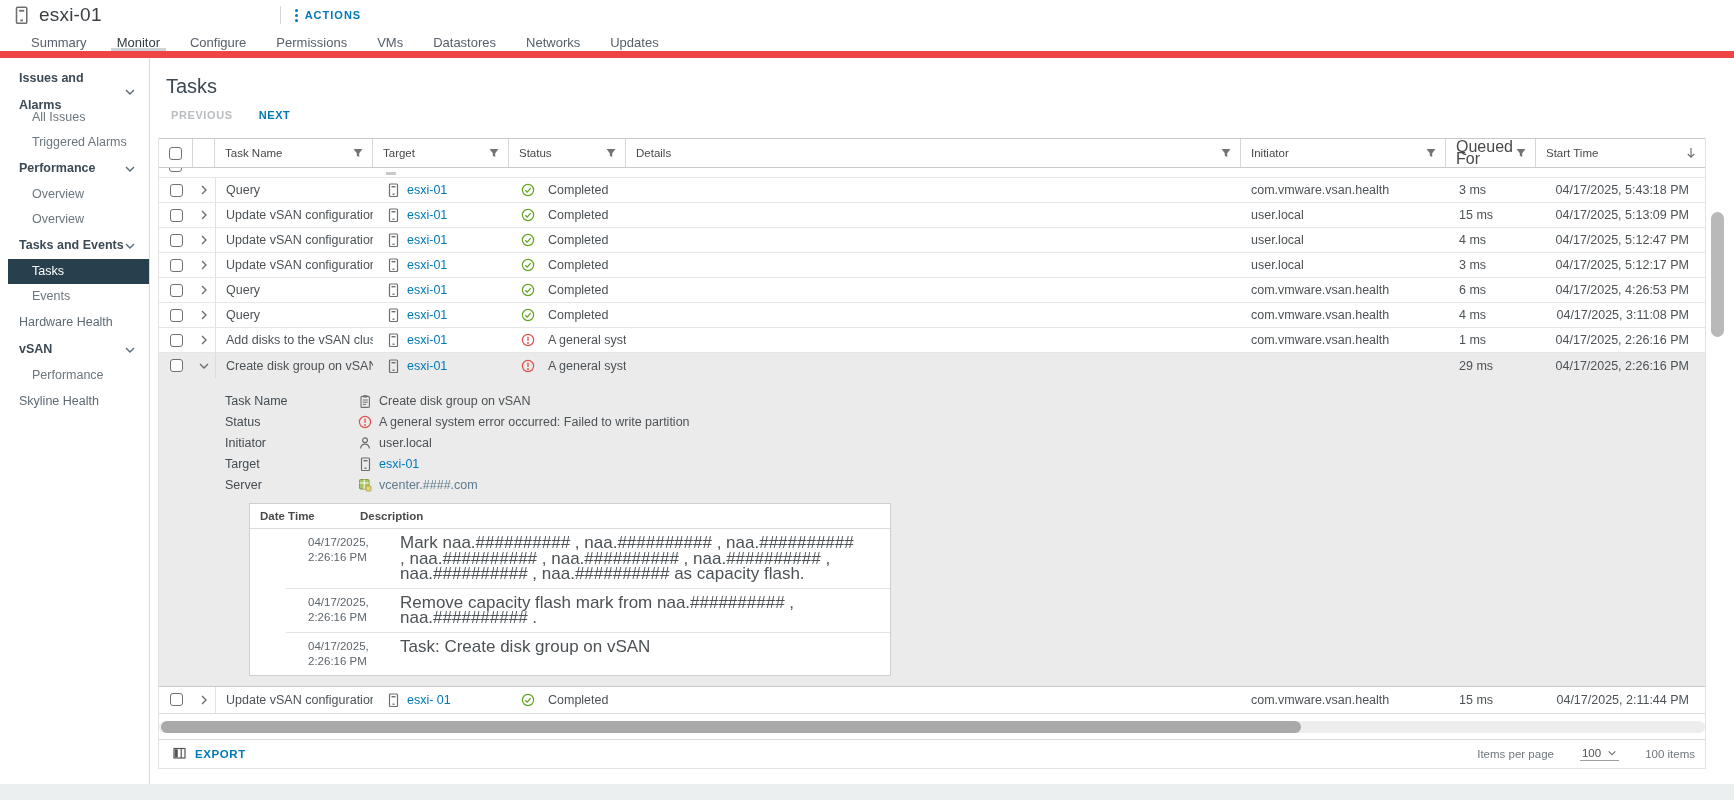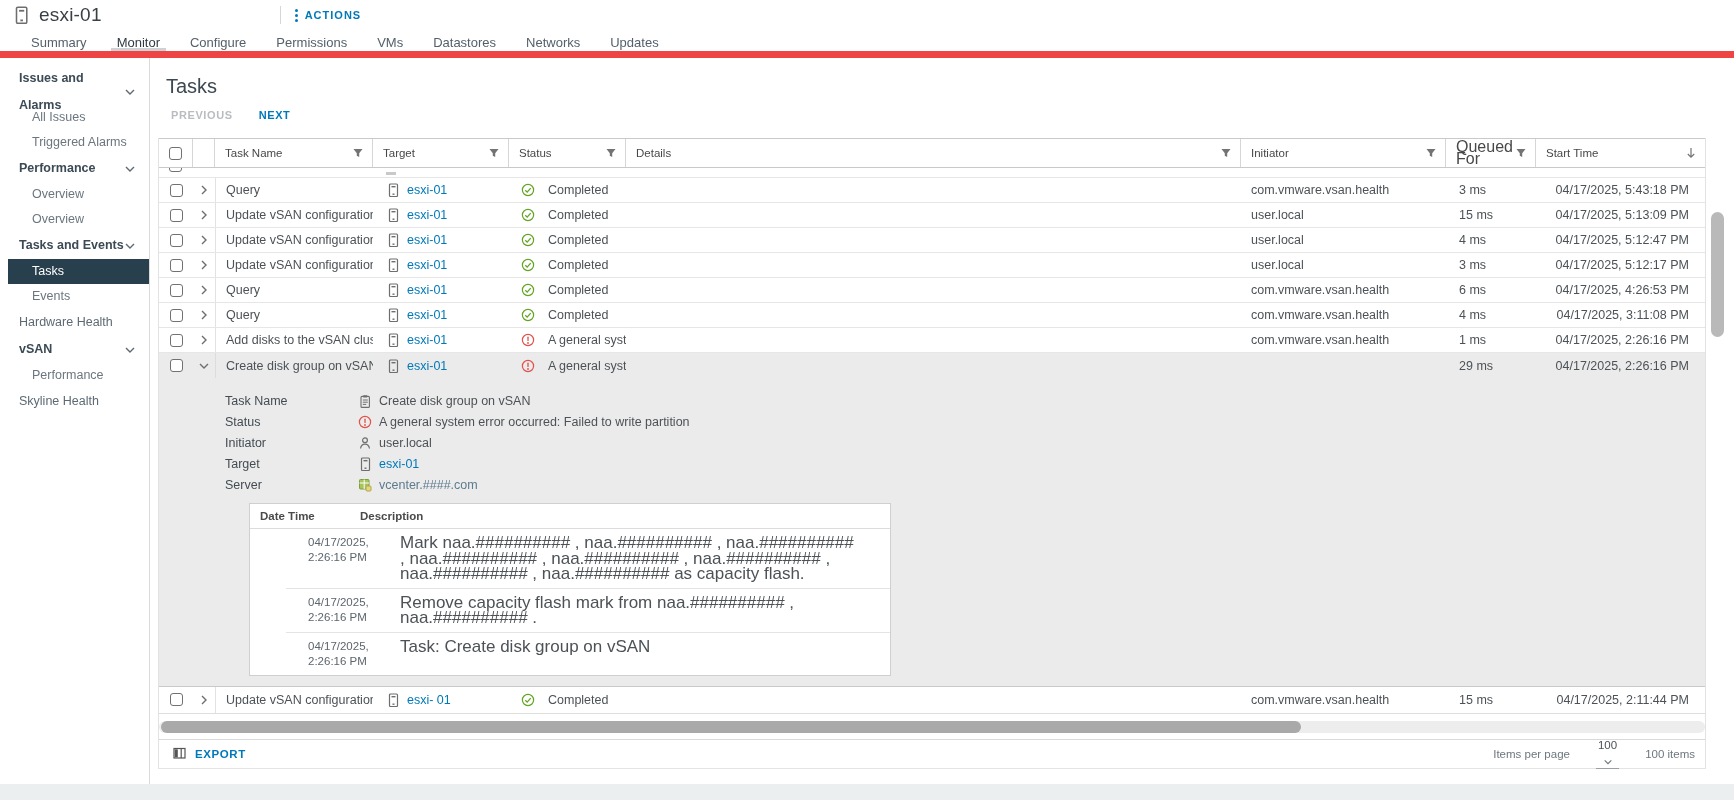--- a/index.html
+++ b/index.html
@@ -94,21 +94,21 @@
   .hscroll .thumb { position: absolute; left: 2px; top: 0; height: 12px; width: 1140px; background: #a9a9a9; border-radius: 6px; cursor: grab; }
   .vscroll { position: absolute; right: 10px; top: 112px; width: 13px; height: 520px; }
   .vscroll .thumb { position: absolute; top: 42px; left: 0; width: 13px; height: 125px; background: #b9b9b9; border-radius: 7px; cursor: grab; }
 
   .gfooter { height: 30px; border-top: 1px solid #dadada; border-bottom: 1px solid #e4e4e4;
     display: flex; align-items: center; padding: 0 10px 0 14px; }
   .export-btn { display: flex; align-items: center; gap: 9px; background: none; border: none;
     font-family: inherit; font-size: 11.5px; font-weight: bold; letter-spacing: .6px; color: #0079b8; cursor: pointer; }
   .gf-right { margin-left: auto; display: flex; align-items: center; gap: 26px; font-size: 11.5px; color: #6e777d; }
   .ipp-select { display: flex; align-items: center; gap: 6px; border-bottom: 1px solid #9aa0a4;
-    padding: 1px 2px; color: #4c5256; cursor: pointer; flex-direction: column; }
+    padding: 1px 2px; color: #4c5256; cursor: pointer; }
   .total-items { color: #6e777d; }
 
   .icon { flex: 0 0 auto; display: inline-flex; }
 </style>
 </head>
 <body>
 
 <svg width="0" height="0" style="position:absolute">
   <defs>
     <g id="i-host">

